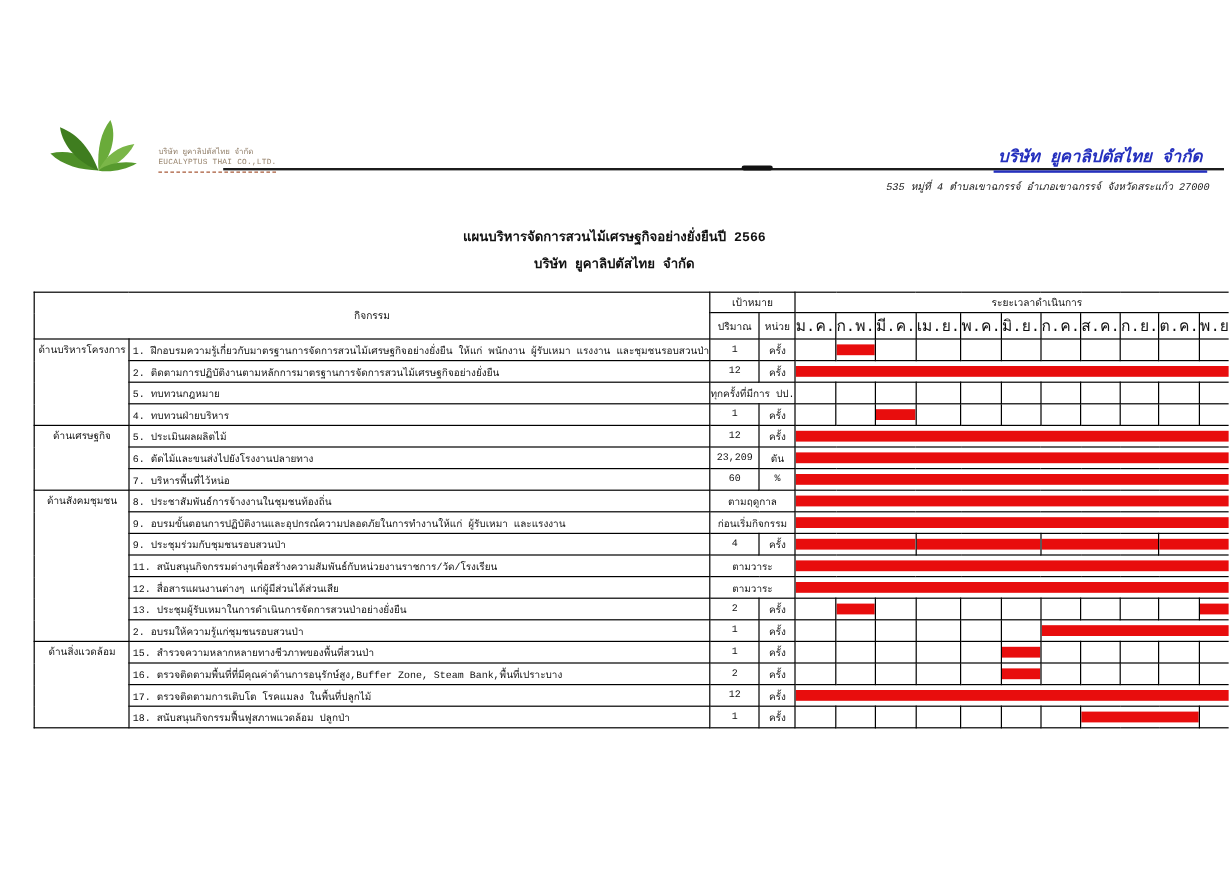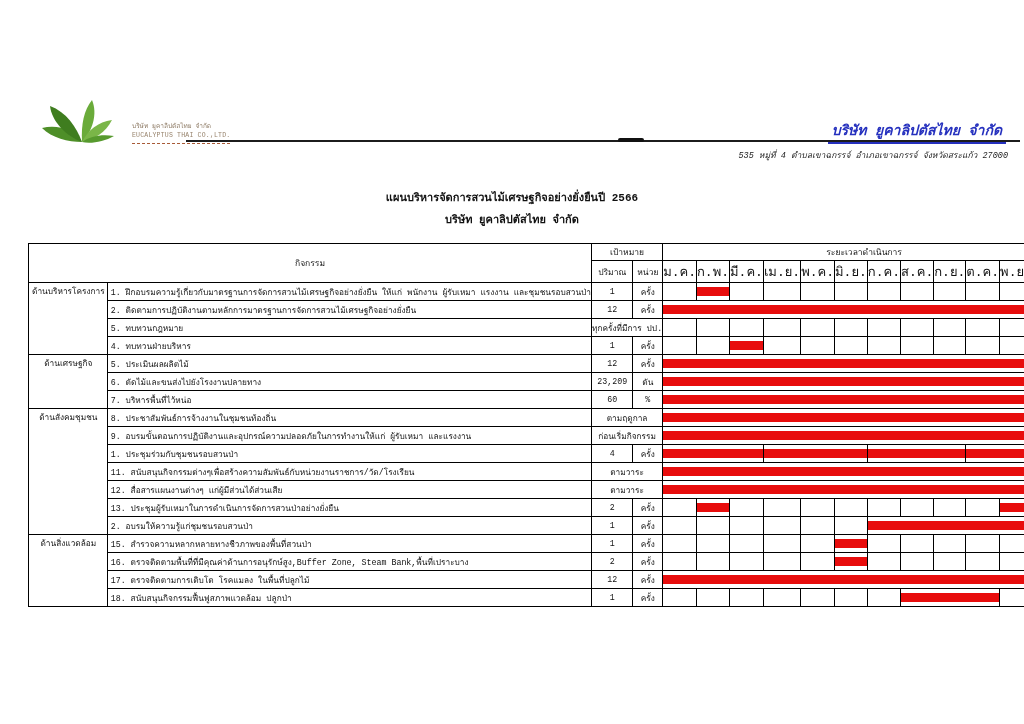--- a/index.html
+++ b/index.html
@@ -216,21 +216,21 @@
         </tr>
         <tr>
           <td class="act">9. อบรมขั้นตอนการปฏิบัติงานและอุปกรณ์ความปลอดภัยในการทำงานให้แก่ ผู้รับเหมา และแรงงาน</td>
           <td class="qspan" colspan="2">ก่อนเริ่มกิจกรรม</td>
           <td class="m" colspan="12">
             <div class="bar"></div>
           </td>
           <td class="resp">เจ้าหน้าที่แปลง</td>
         </tr>
         <tr>
-          <td class="act">1. ประชุมร่วมกับชุมชนรอบสวนป่า</td>
+          <td class="act">9. ประชุมร่วมกับชุมชนรอบสวนป่า</td>
           <td class="qty">4</td>
           <td class="unit">ครั้ง</td>
           <td class="m" colspan="3">
             <div class="bar"></div>
           </td>
           <td class="m" colspan="3">
             <div class="bar"></div>
           </td>
           <td class="m" colspan="3">
             <div class="bar"></div>

